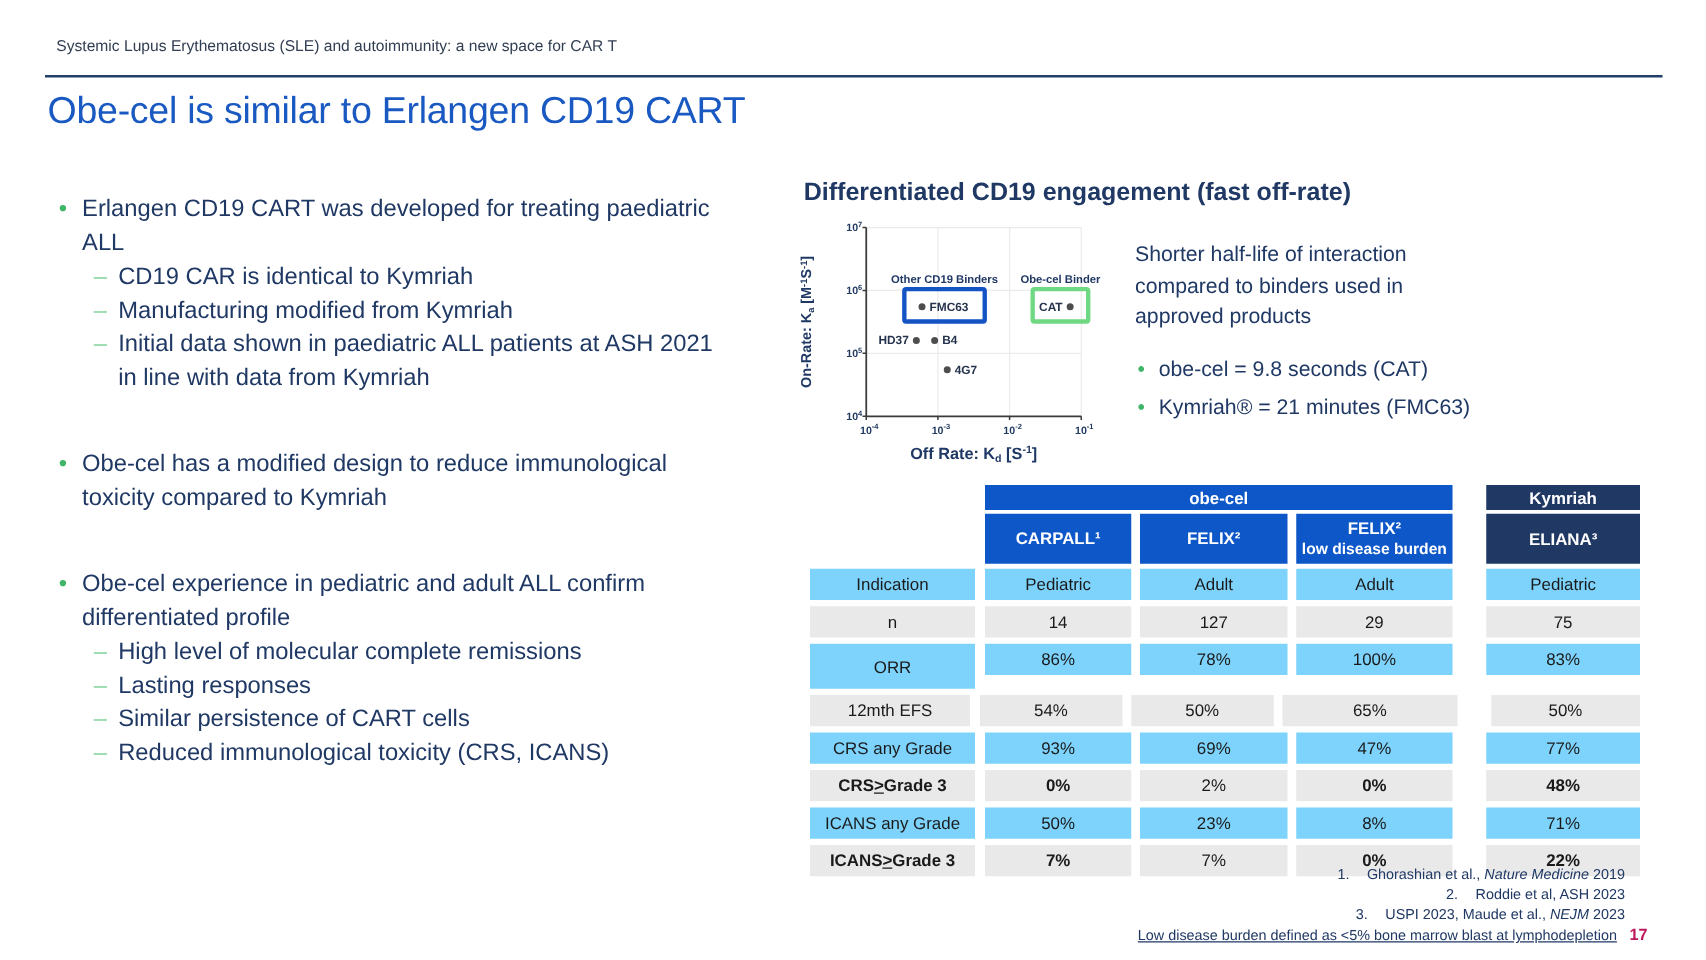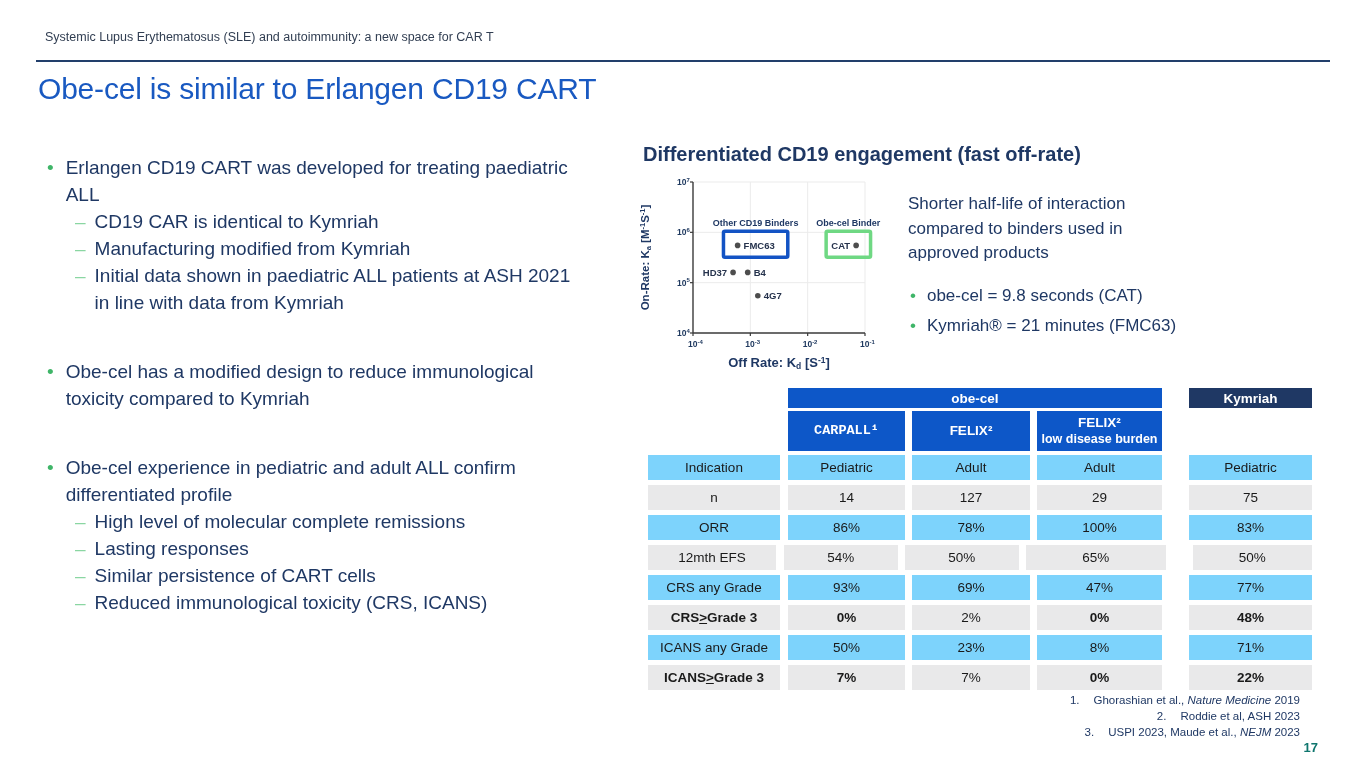--- a/index.html
+++ b/index.html
@@ -41,21 +41,21 @@
   .lbl-bold,.val-bold{font-weight:700;}
   .gt{text-decoration:underline;}
   .h2line{line-height:1.25;}
 
   
   .footnotes{position:absolute;top:692px;right:65px;text-align:right;
              font-size:11.5px;color:#1f3864;line-height:16px;}
   .fn-num{margin-right:14px;}
   .fn-bottom{position:absolute;top:740px;right:47px;display:flex;align-items:baseline;gap:10px;}
   .fn-under{font-size:11.5px;color:#1f3864;text-decoration:underline;}
-  .page-num{font-size:13px;font-weight:700;color:#0f766e;}
+  .page-num{font-size:13px;font-weight:700;color:#be185d;}
 </style>
 </head>
 <body>
 
 <div class="slide">
 
   <div class="slide-header">Systemic Lupus Erythematosus (SLE) and autoimmunity: a new space for CAR T</div>
   <div class="divider"></div>
   <div class="page-title">Obe-cel is similar to Erlangen CD19 CART</div>
 
@@ -168,39 +168,40 @@
 
   <div class="ctable">
       <div class="trow" style="margin-bottom: 3px;">
         <div class="sp" style="width: 140px;"></div>
         <div class="cell hdr" style="width: 374px; height: 20px;">obe-cel</div>
         <div class="sp" style="width: 27px;"></div>
         <div class="cell khdr" style="width: 123px; height: 20px;">Kymriah</div>
       </div>
       <div class="trow" style="margin-bottom: 4px;">
         <div class="sp" style="width: 140px;"></div>
-        <div class="cell hdr" style="width: 117px; height: 40px; font-family: Liberation Mono, monospace;">
+        <div class="cell hdr" style="width: 117px; height: 40px;">
           <div class="h2line">
             <div>CARPALL¹</div>
           </div>
         </div>
         <div class="sp" style="width: 7px;"></div>
         <div class="cell hdr" style="width: 118px; height: 40px;">
           <div class="h2line">
             <div>FELIX²</div>
           </div>
         </div>
         <div class="sp" style="width: 7px;"></div>
         <div class="cell hdr" style="width: 125px; height: 40px;">
           <div class="h2line">
             <div>FELIX²</div>
             <div style="font-size: 12.5px;">low disease burden</div>
           </div>
         </div>
         <div class="sp" style="width: 27px;"></div>
+        <div class="cell khdr" style="width: 123px; height: 40px;">ELIANA³</div>
       </div>
       <div class="trow">
         <div class="cell shade-a" style="width: 132px; height: 25px;">Indication</div>
         <div class="sp" style="width: 8px;"></div>
         <div class="cell shade-a" style="width: 117px; height: 25px;">Pediatric</div>
         <div class="sp" style="width: 7px;"></div>
         <div class="cell shade-a" style="width: 118px; height: 25px;">Adult</div>
         <div class="sp" style="width: 7px;"></div>
         <div class="cell shade-a" style="width: 125px; height: 25px;">Adult</div>
         <div class="sp" style="width: 27px;"></div>
@@ -211,21 +212,21 @@
         <div class="sp" style="width: 8px;"></div>
         <div class="cell shade-b" style="width: 117px; height: 25px;">14</div>
         <div class="sp" style="width: 7px;"></div>
         <div class="cell shade-b" style="width: 118px; height: 25px;">127</div>
         <div class="sp" style="width: 7px;"></div>
         <div class="cell shade-b" style="width: 125px; height: 25px;">29</div>
         <div class="sp" style="width: 27px;"></div>
         <div class="cell shade-b" style="width: 123px; height: 25px;">75</div>
       </div>
       <div class="trow">
-        <div class="cell shade-a" style="width: 132px; height: 25px;">ORR</div>
+        <div class="cell shade-a" style="width: 132px; height: 36px;">ORR</div>
         <div class="sp" style="width: 8px;"></div>
         <div class="cell shade-a" style="width: 117px; height: 25px;">86%</div>
         <div class="sp" style="width: 7px;"></div>
         <div class="cell shade-a" style="width: 118px; height: 25px;">78%</div>
         <div class="sp" style="width: 7px;"></div>
         <div class="cell shade-a" style="width: 125px; height: 25px;">100%</div>
         <div class="sp" style="width: 27px;"></div>
         <div class="cell shade-a" style="width: 123px; height: 25px;">83%</div>
       </div>
       <div class="trow">
@@ -299,16 +300,17 @@
     </div>
     <div>
       <span class="fn-num">2.</span><span>Roddie et al, ASH 2023</span><i></i><span></span>
     </div>
     <div>
       <span class="fn-num">3.</span><span>USPI 2023, Maude et al., </span><i>NEJM</i><span> 2023</span>
     </div>
   </div>
 
   <div class="fn-bottom">
+    <span class="fn-under">Low disease burden defined as &lt;5% bone marrow blast at lymphodepletion</span>
     <span class="page-num">17</span>
   </div>
 
 </div>
 
 </body></html>

